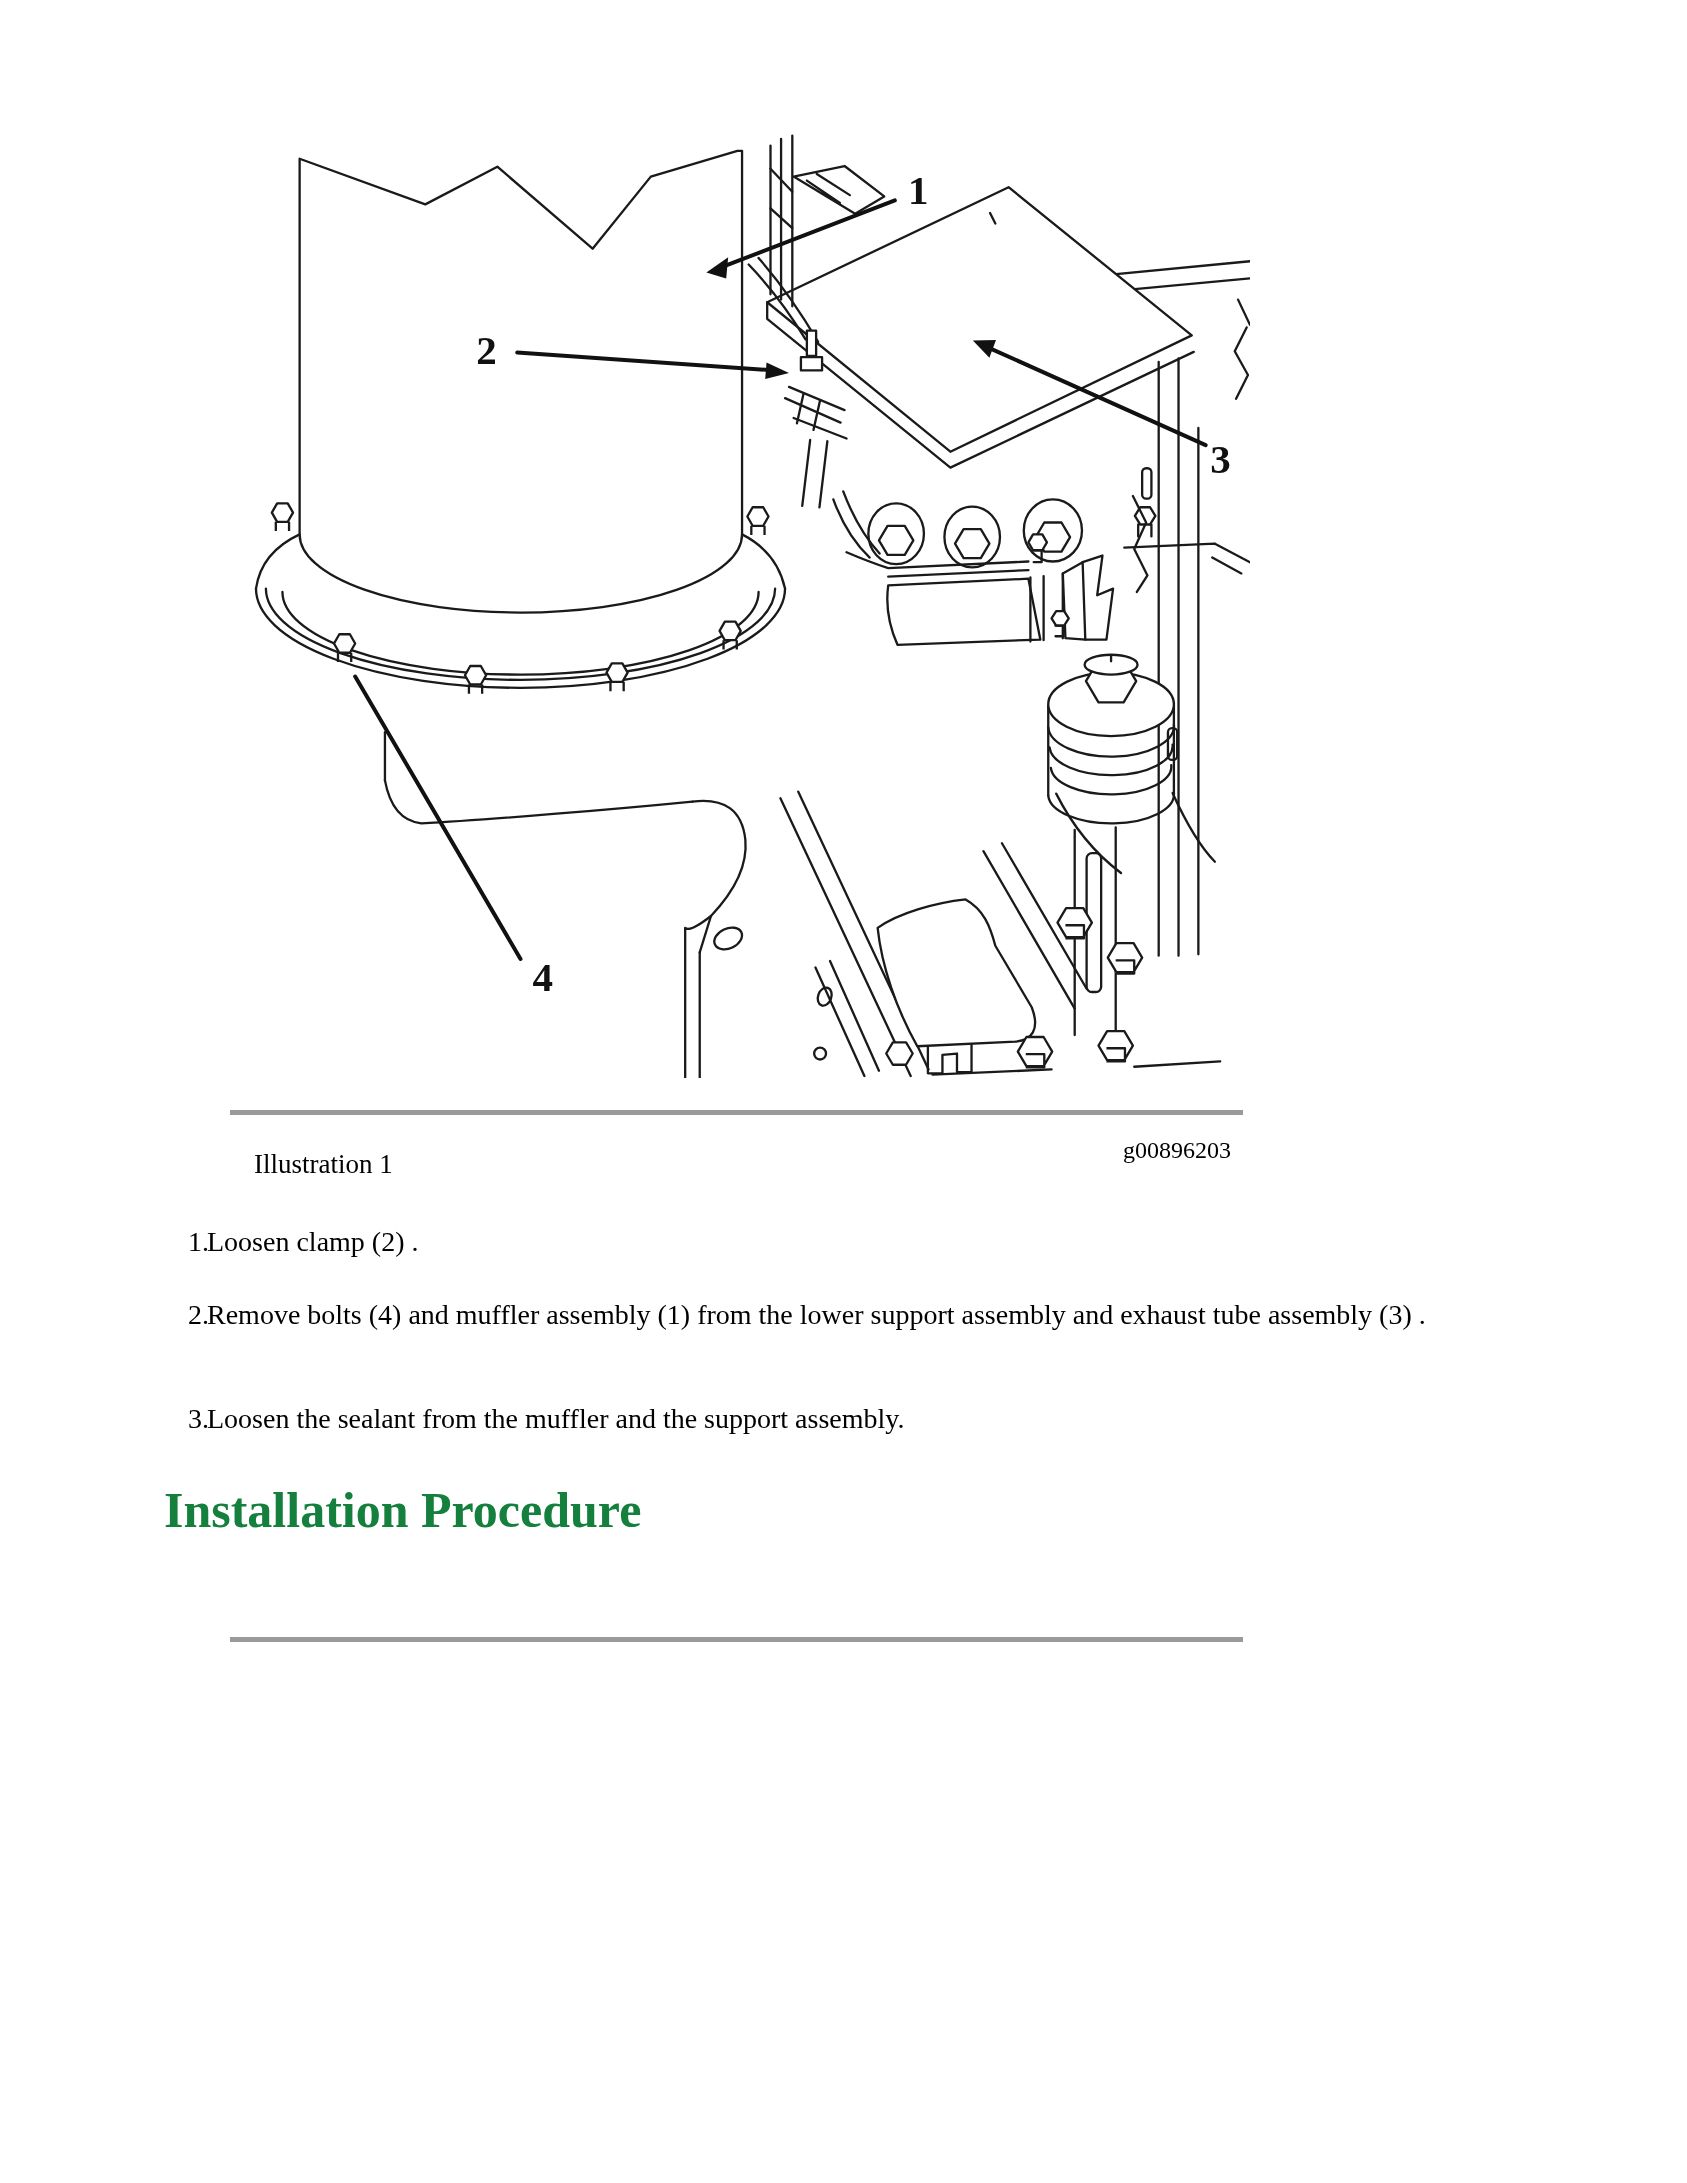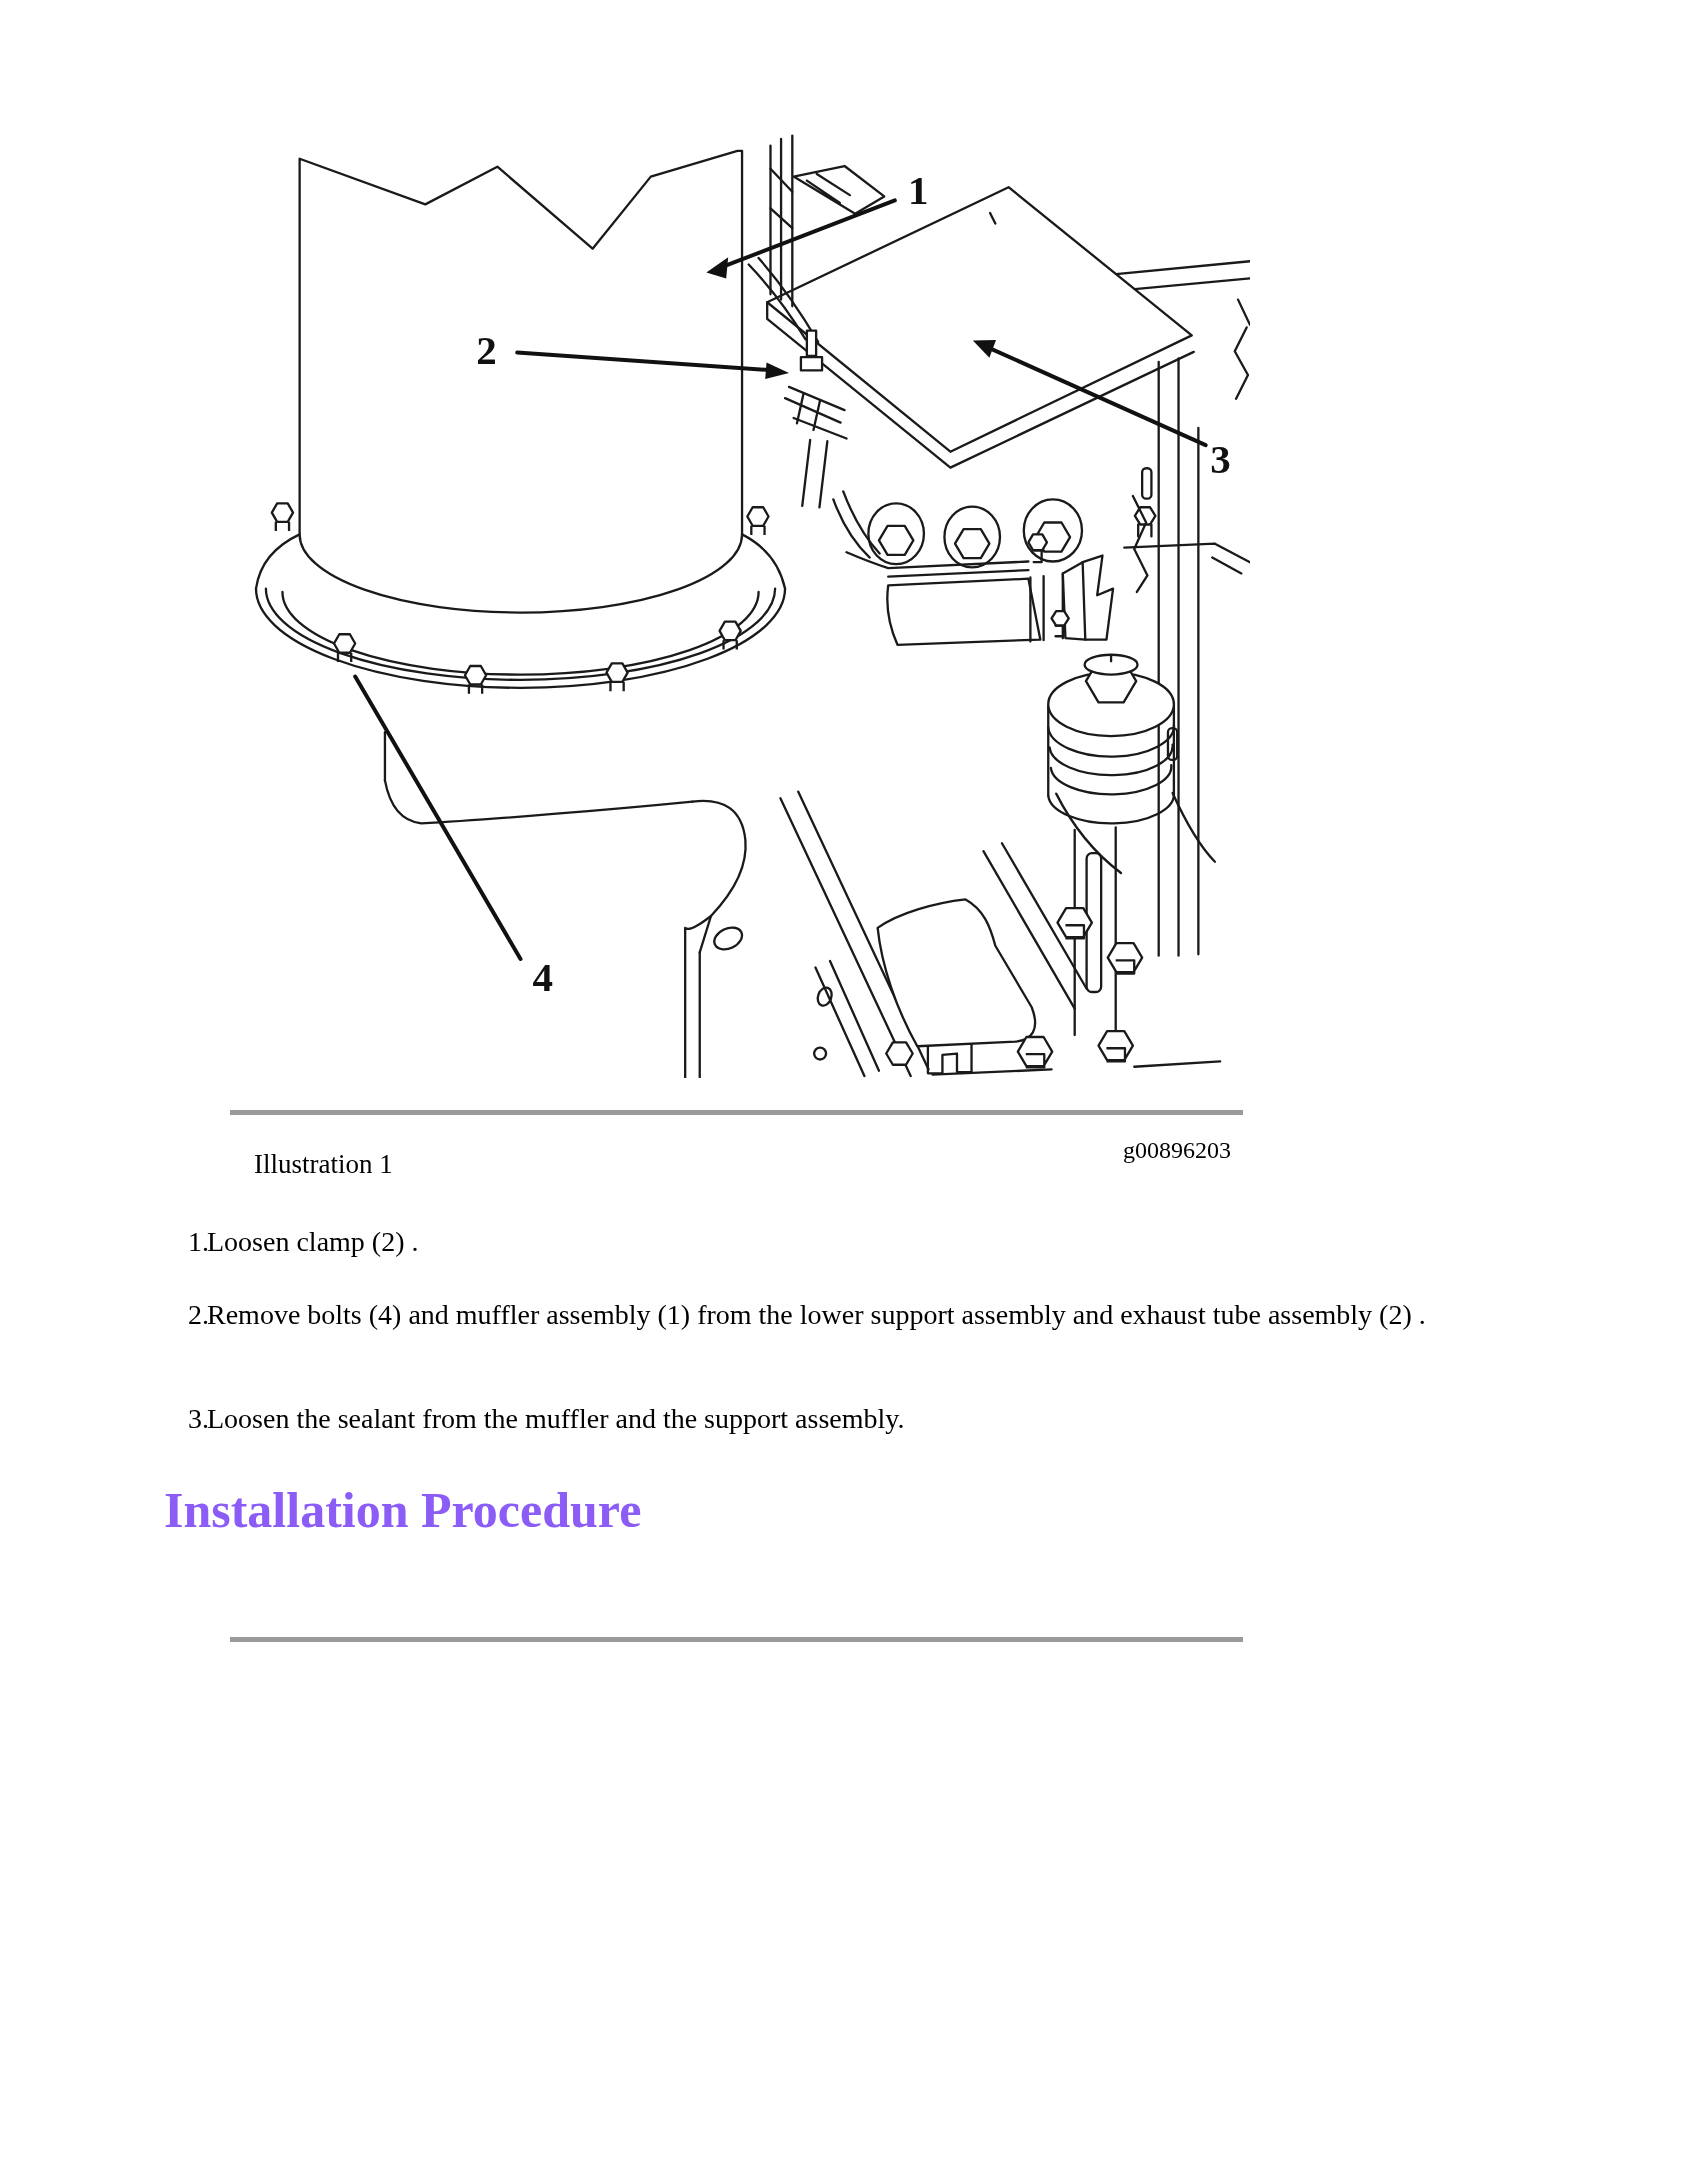--- a/index.html
+++ b/index.html
@@ -154,25 +154,25 @@
     <span class="caption-left">Illustration 1</span>
     <span class="caption-right">g00896203</span>
   </div>
 
   <div class="step" style="top:1222px;">
     <span class="num">1.</span>
     <span class="txt">Loosen clamp (2) .</span>
   </div>
   <div class="step" style="top:1295px;">
     <span class="num">2.</span>
-    <span class="txt">Remove bolts (4) and muffler assembly (1) from the lower support assembly and exhaust tube assembly (2) .</span>
+    <span class="txt">Remove bolts (4) and muffler assembly (1) from the lower support assembly and exhaust tube assembly (3) .</span>
   </div>
   <div class="step" style="top:1399px;">
     <span class="num">3.</span>
     <span class="txt">Loosen the sealant from the muffler and the support assembly.</span>
   </div>
 
-  <div id="heading" style="color: #8b5cf6; text-align: center;">Installation Procedure</div>
+  <div id="heading" style="color: #15803d; text-align: center;">Installation Procedure</div>
 
   <div class="rule" style="top: 1637px; background: rgb(154, 154, 154);"></div>
 
 </div>
 
 
 </body></html>

